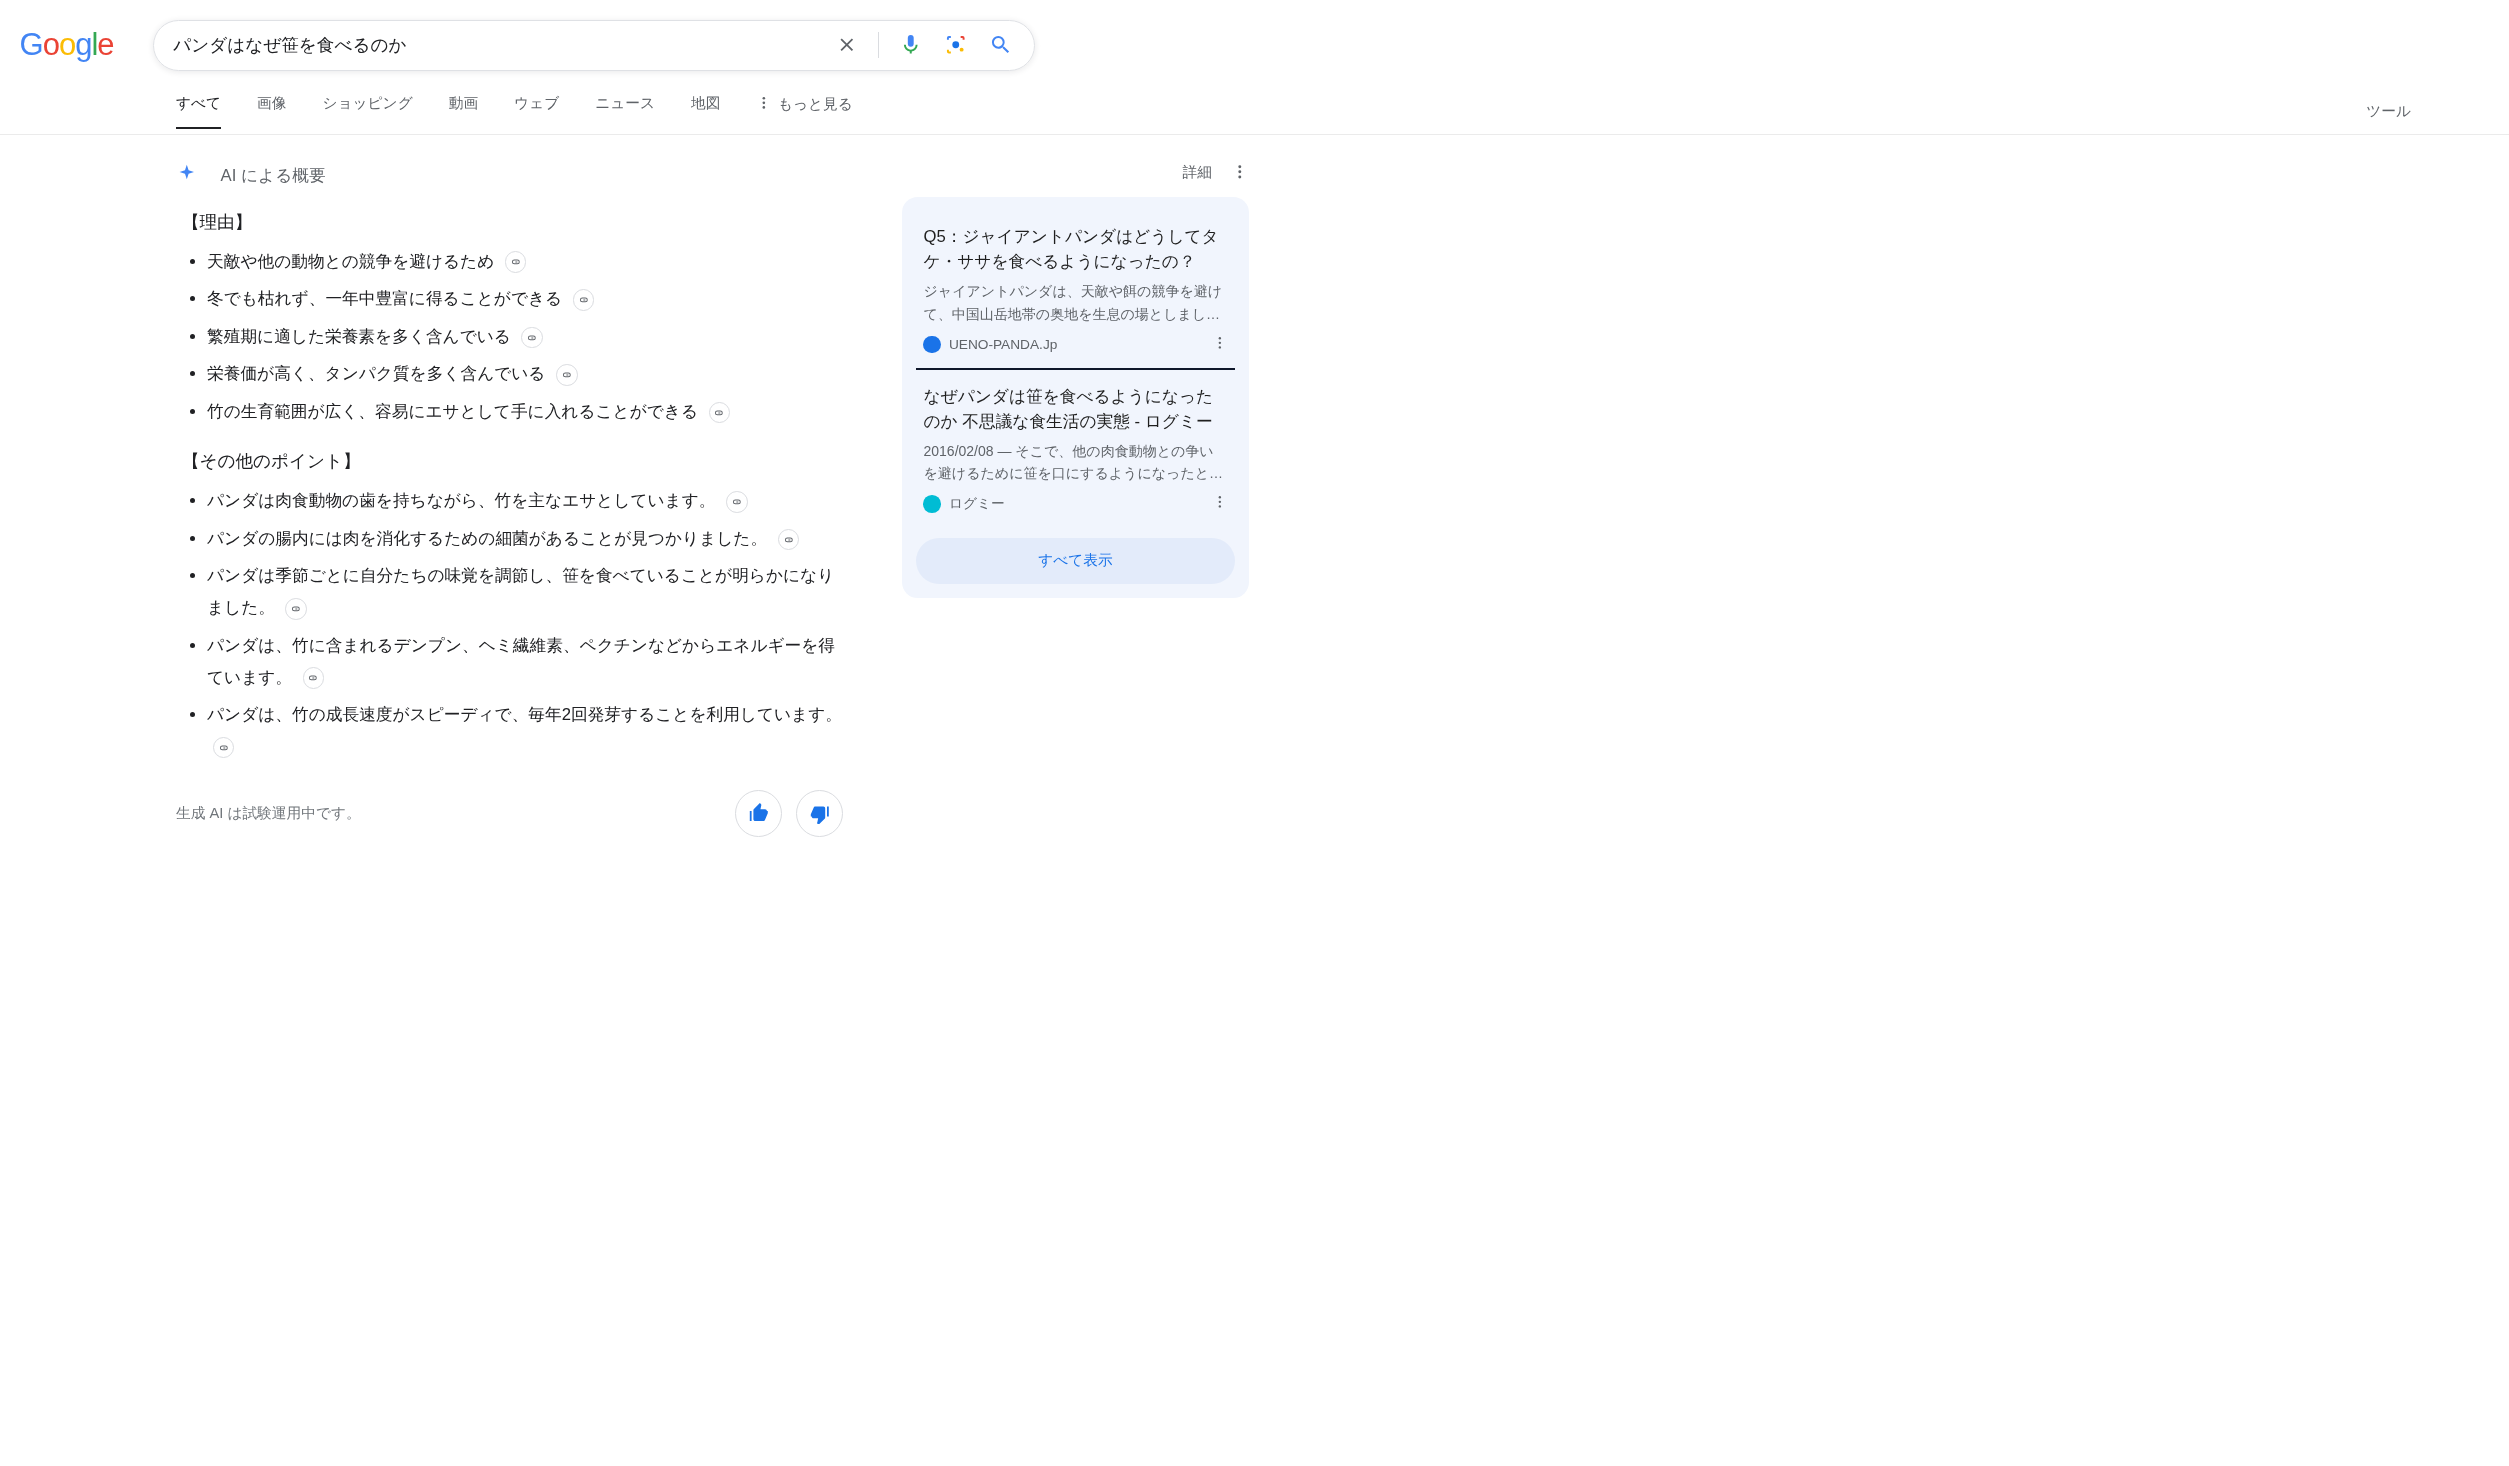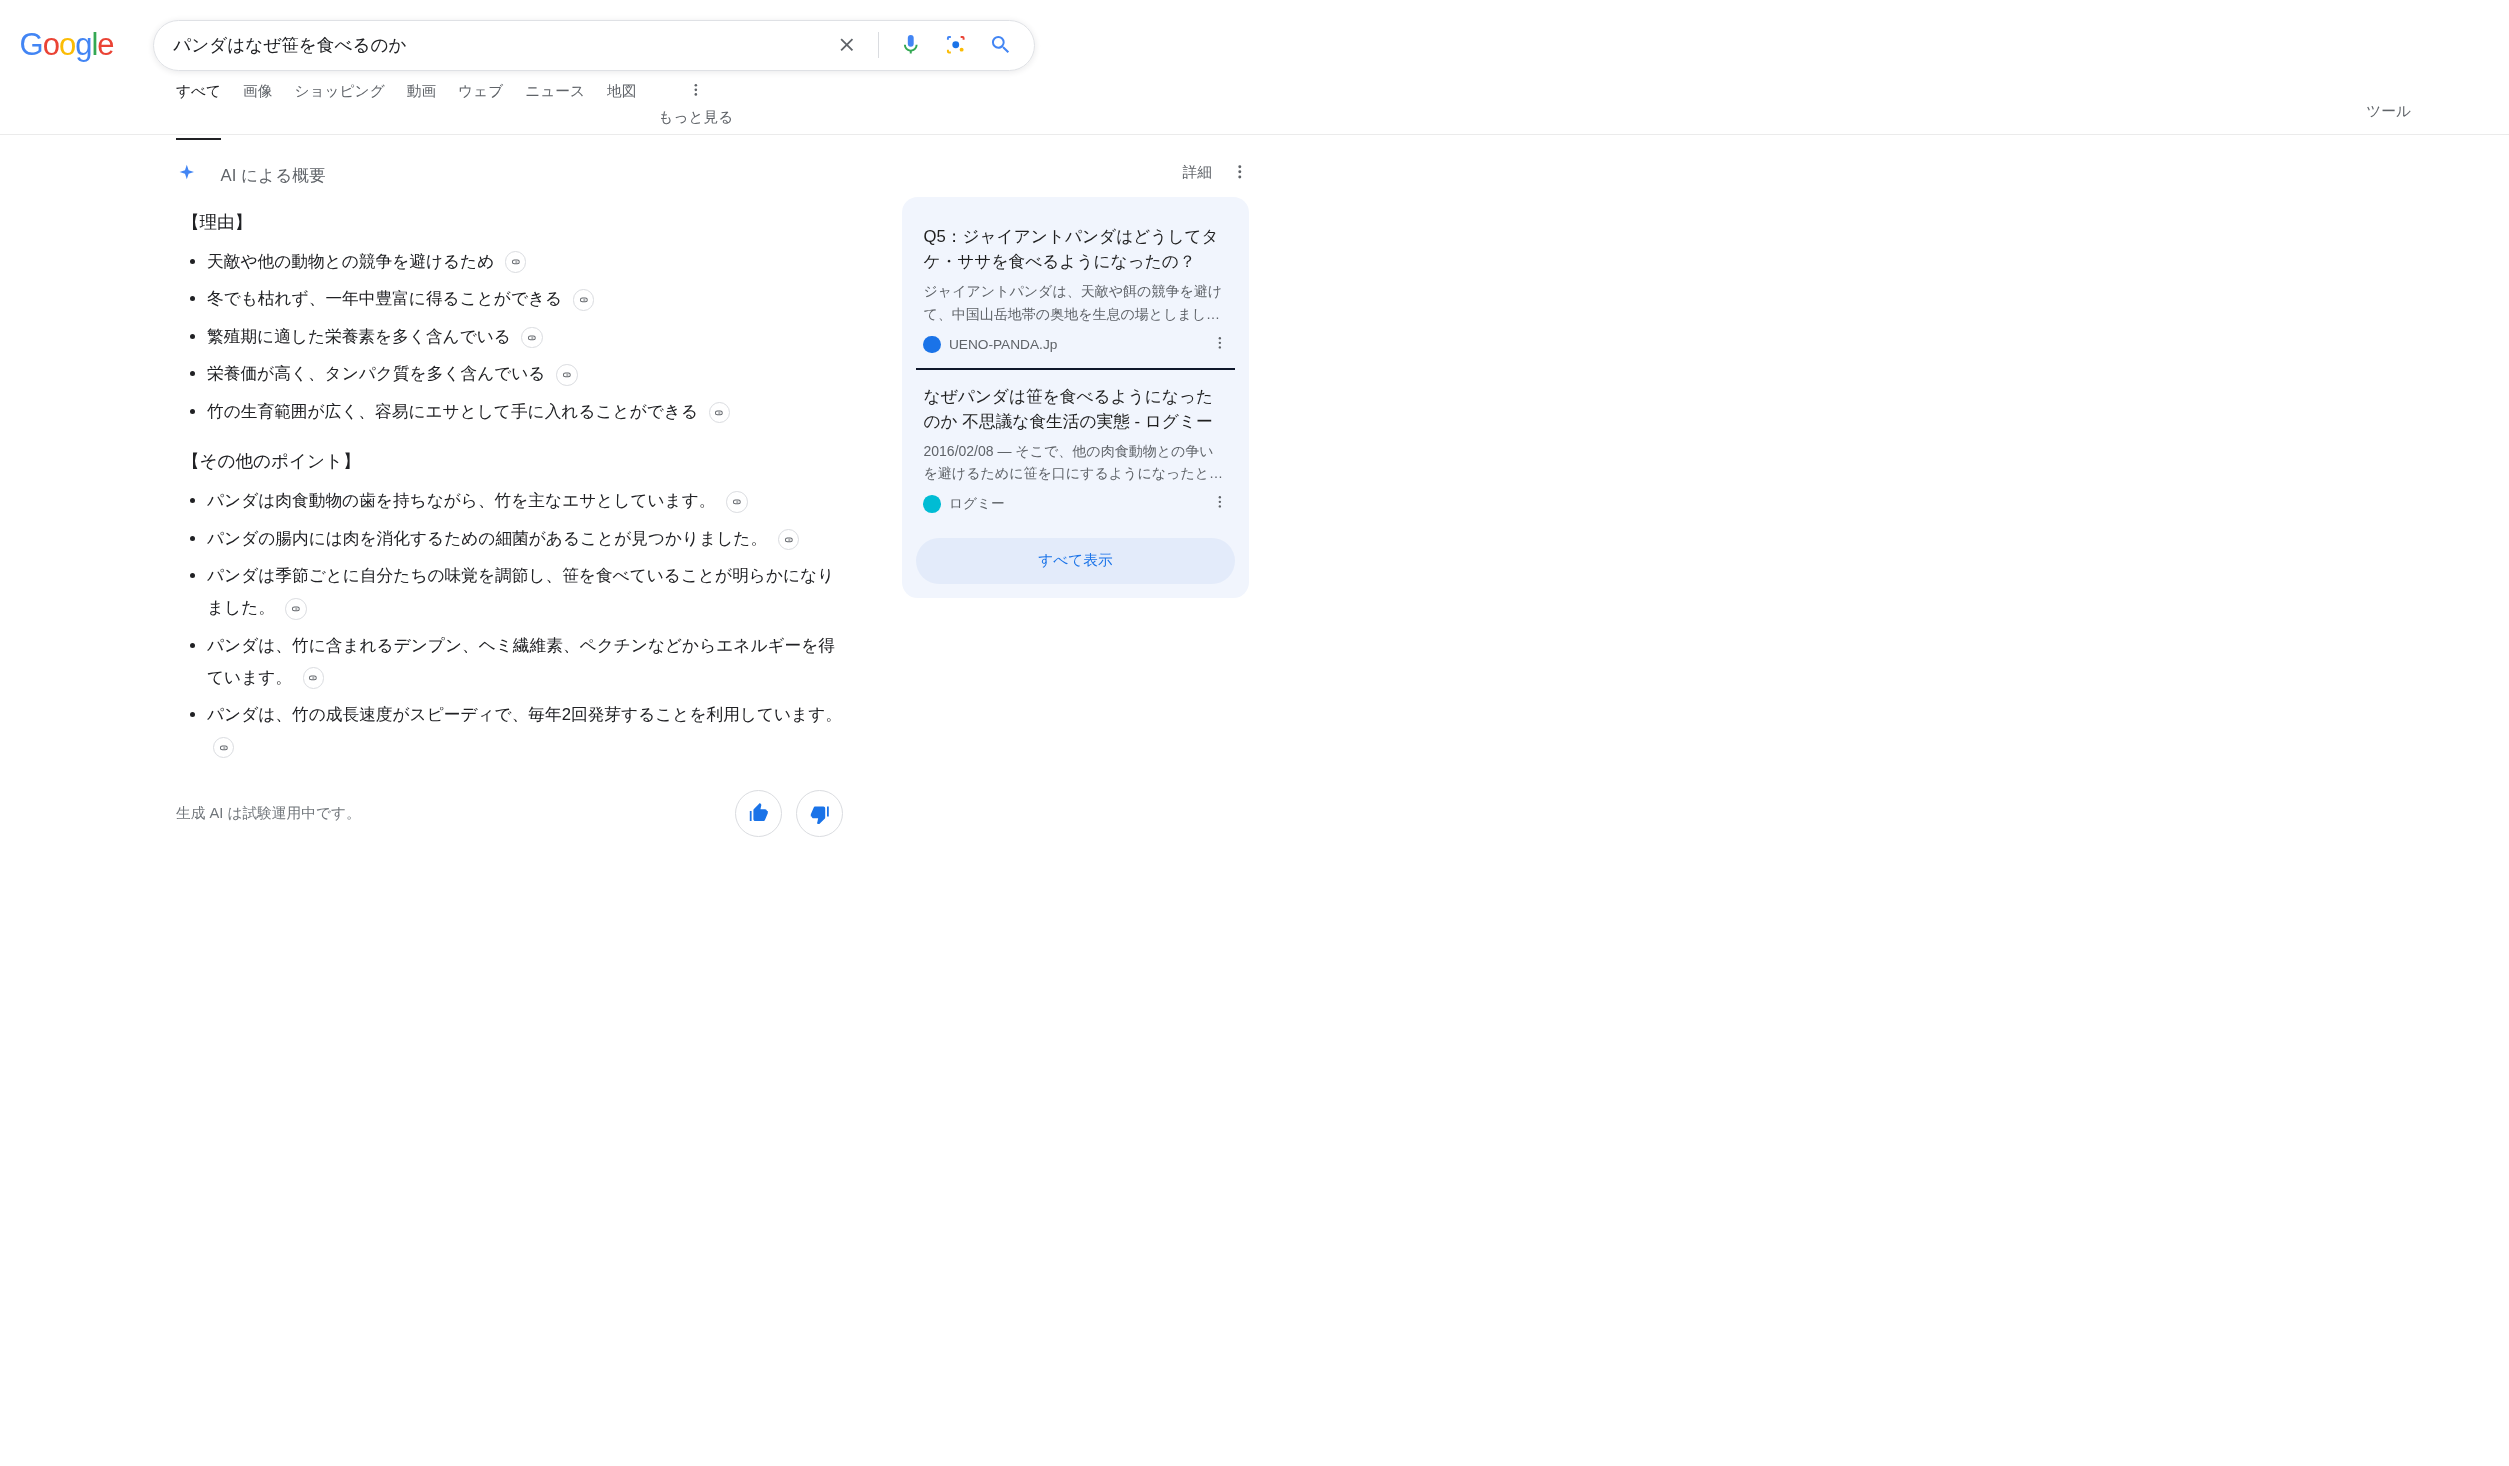--- a/index.html
+++ b/index.html
@@ -9,24 +9,24 @@
 .logo { font-size: 31px; font-weight: 500; letter-spacing: -1px; user-select: none; cursor: pointer; }
 .logo .b { color: #4285F4; } .logo .r { color: #EA4335; } .logo .y { color: #FBBC05; } .logo .g { color: #34A853; }
 
 .search-bar { flex: 0 0 882px; display: flex; align-items: center; border: 1px solid #dfe1e5; border-radius: 27.4px; height: 51px; padding: 0 19.6px; box-shadow: 0 1px 5.9px rgba(32,33,36,.1); }
 .search-input { flex: 1; border: none; outline: none; font-size: 17.6px; color: #202124; background: transparent; }
 .search-icons { display: flex; align-items: center; gap: 17.6px; }
 .icon-btn { width: 27.4px; height: 27.4px; display: flex; align-items: center; justify-content: center; cursor: pointer; }
 .divider { width: 1px; height: 25.5px; background: #dadce0; }
 
 .tabs-row { display: flex; align-items: center; padding-left: 176px; margin-top: 17.6px; border-bottom: 1px solid #ebebeb; height: 47px; }
-.tabs { display: flex; gap: 22px; flex: 1; font-family: Liberation Serif, serif; }
+.tabs { display: flex; gap: 36px; flex: 1; }
 .tab { color: #5f6368; font-size: 14.7px; padding-bottom: 13.7px; cursor: pointer; }
 .tab.active { color: #202124; border-bottom: 2.9px solid #202124; font-weight: 500; }
-.more-tab { display: flex; align-items: center; gap: 5.9px; flex-direction: column; }
+.more-tab { display: flex; align-items: center; gap: 5.9px; }
 .tools { color: #5f6368; font-size: 14.7px; cursor: pointer; margin-right: 98px; }
 
 .content { display: flex; padding: 27.4px 0 0 176px; gap: 59px; align-items: flex-start; }
 .main-col { width: 667px; }
 .side-col { width: 347px; }
 
 .ai-header { display: flex; align-items: center; justify-content: space-between; margin-bottom: 15.7px; }
 .ai-title-wrap { display: flex; align-items: center; gap: 23px; }
 .ai-title { font-size: 16.7px; color: #5f6368; }
 .ai-actions { display: flex; align-items: center; gap: 19.6px; color: #5f6368; font-size: 14.7px; }

